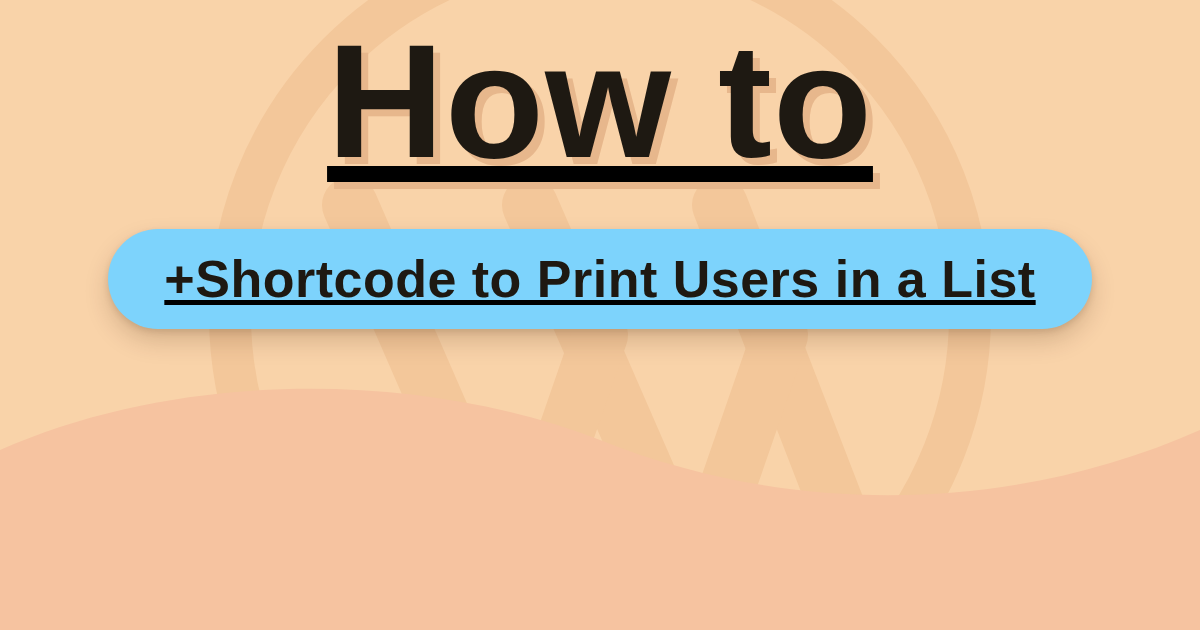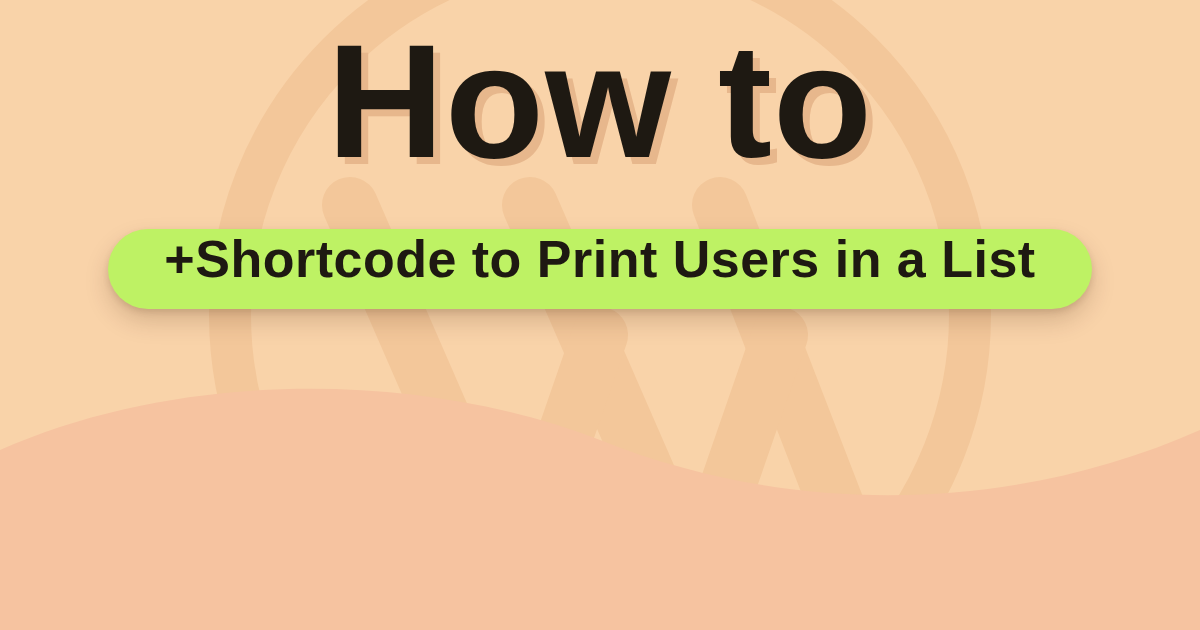--- a/index.html
+++ b/index.html
@@ -28,37 +28,38 @@
   .wave svg { width: 100%; height: 100%; display: block; }
 
   .content {
     position: absolute;
     inset: 0;
     display: flex;
     flex-direction: column;
     align-items: center;
     justify-content: flex-start;
     padding-top: 18px;
+    text-decoration: underline;
   }
   .line1, .line2 {
     color: #1e1912;
     font-weight: 900;
     letter-spacing: 1px;
     text-shadow: 7px 7px 0 #e7b78c;
     text-align: center;
     line-height: 1.02;
   }
   .line1 { font-size: 162px; }
   .line2 { font-size: 118px; margin-top: -2px; }
 
   .pill {
     margin-top: 46px;
-    background: #bef264;
+    background: #7dd3fc;
     border-radius: 999px;
-    padding: 0 56px 20px;
+    padding: 20px 56px 20px;
     box-shadow: 0 12px 24px rgba(60, 30, 0, 0.18), 0 3px 6px rgba(60,30,0,0.12);
   }
   .pill-text {
     color: #1e1912;
     font-weight: 900;
     font-size: 52px;
     letter-spacing: 0.5px;
     white-space: nowrap;
   }
 </style>

